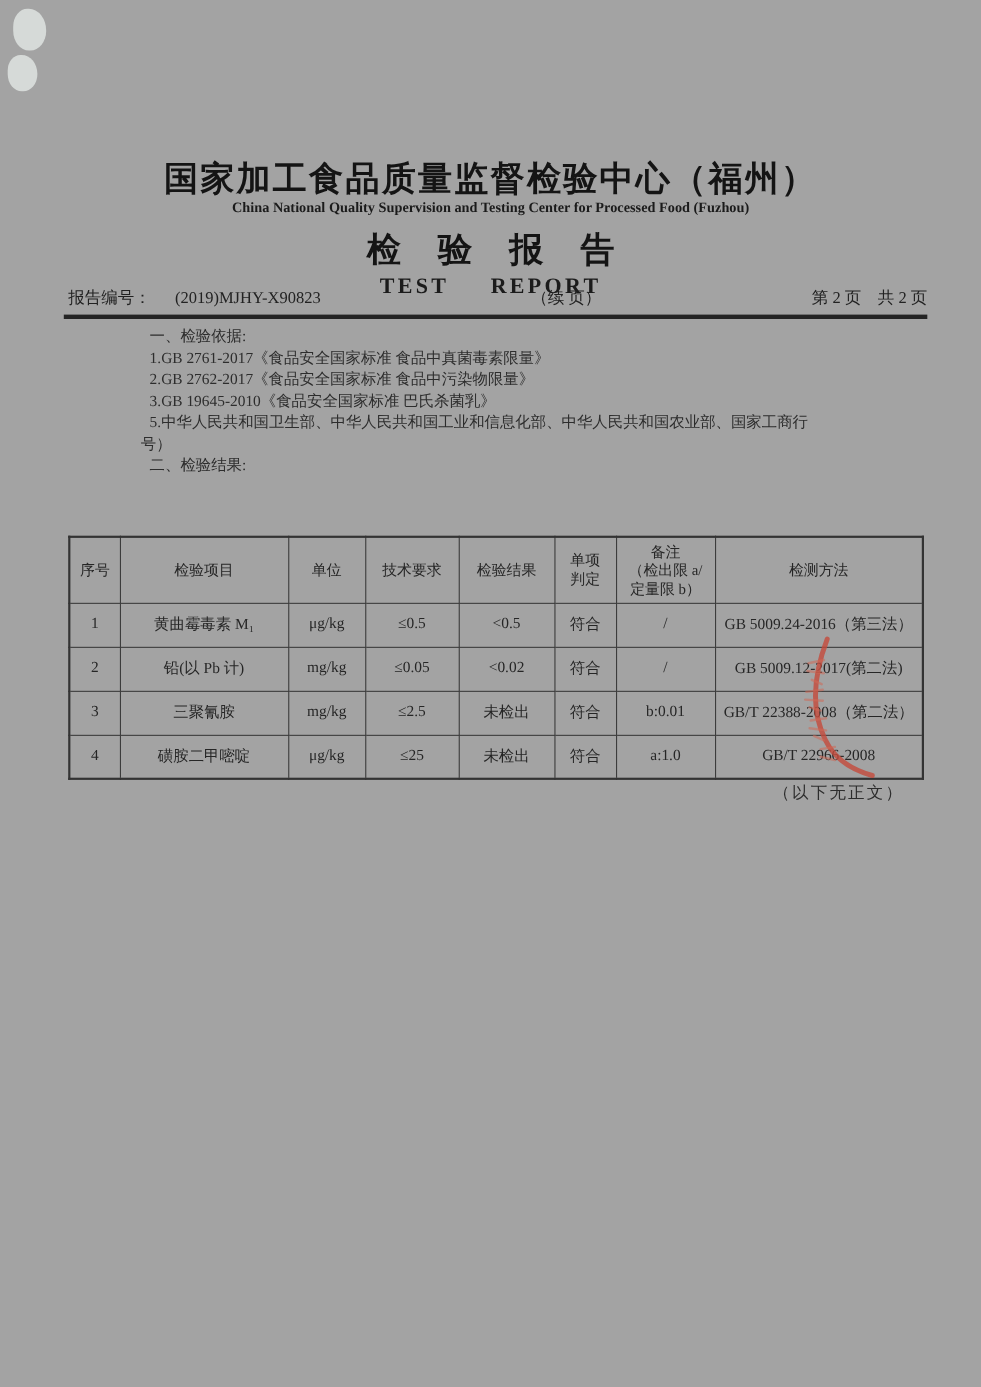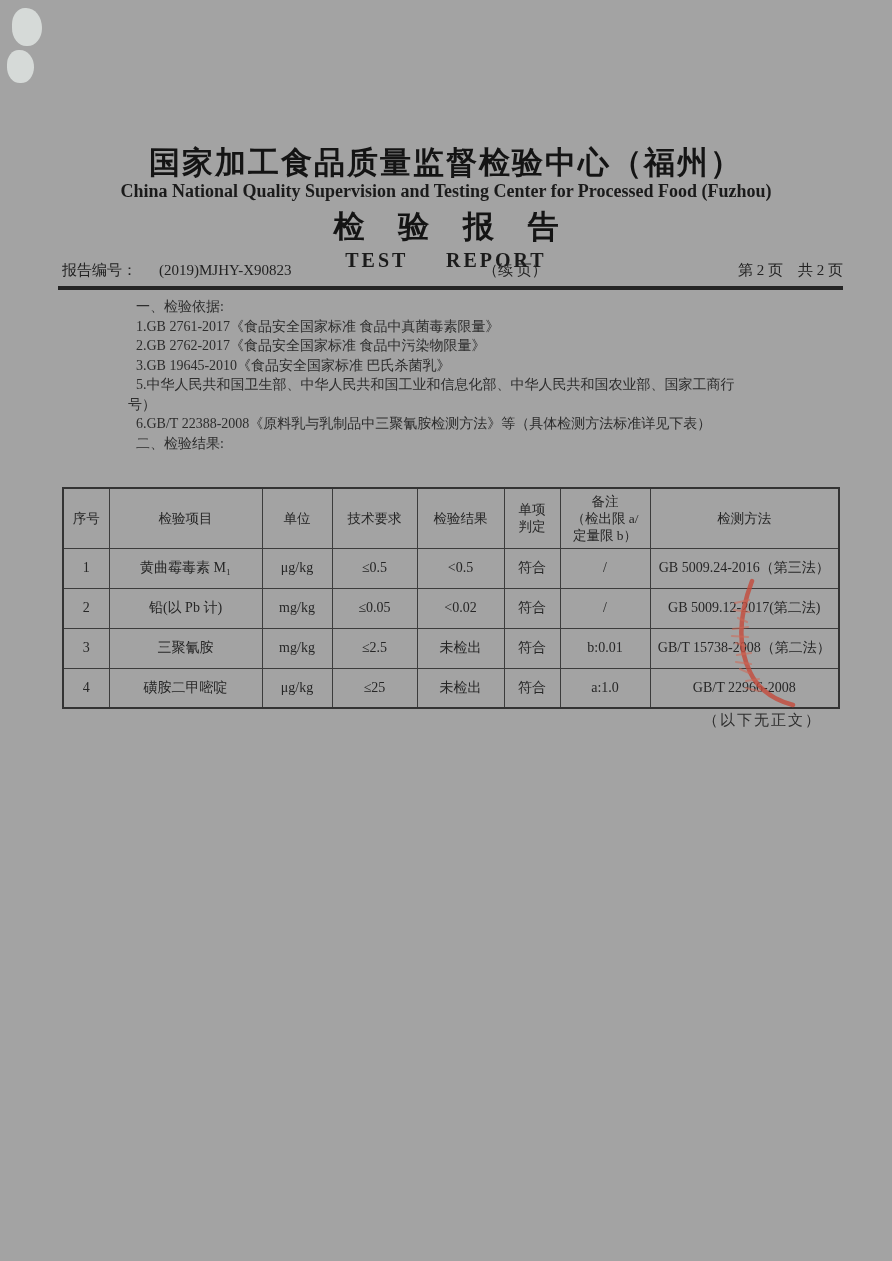--- a/index.html
+++ b/index.html
@@ -8,21 +8,21 @@
 
   
   .blob { position:absolute; border-radius:45% 55% 50% 50%; background:#e2e7e5; opacity:.8; }
   .blob.b1 { left:12px; top:8px;  width:30px; height:38px; }
   .blob.b2 { left:7px;  top:50px; width:27px; height:33px; }
 
   .abs { position:absolute; }
   .ctr { left:0; right:0; text-align:center; }
 
   .org-cn  { top:142px; font-size:31px; font-weight:bold; letter-spacing:2px; color:#141414; }
-  .org-en  { top:181px; font-size:18px; font-weight:bold; color:#1b1b1b; }
+  .org-en  { top:181px; font-size:13px; font-weight:bold; color:#1b1b1b; }
   .title-cn{ top:206px; font-size:31px; font-weight:bold; word-spacing:26px; color:#141414; }
   .title-en{ top:249px; font-size:20px; font-weight:bold; letter-spacing:3px; word-spacing:30px; color:#1b1b1b; }
 
   .meta { top:261px; left:62px; width:781px; display:flex; justify-content:space-between; align-items:baseline; font-size:15px; color:#222;text-align:center; }
   .meta .num { margin-left:22px; }
 
   .rule { top:286px; left:58px; width:785px; height:4px; background:#242424; }
 
   .basis { top:297px; left:136px; width:648px; font-size:14px; line-height:19.5px; color:#2d2d2d; }
   .basis .cont { margin-left:-8px; }
@@ -62,21 +62,20 @@
 
   <div class="abs rule"></div>
 
   <div class="abs basis">
     <div>一、检验依据:</div>
     <div>1.GB 2761-2017《食品安全国家标准 食品中真菌毒素限量》</div>
     <div>2.GB 2762-2017《食品安全国家标准 食品中污染物限量》</div>
     <div>3.GB 19645-2010《食品安全国家标准 巴氏杀菌乳》</div>
     <div>5.中华人民共和国卫生部、中华人民共和国工业和信息化部、中华人民共和国农业部、国家工商行</div>
     <div class="cont">号）</div>
-    <div>6.GB/T 22388-2008《原料乳与乳制品中三聚氰胺检测方法》等（具体检测方法标准详见下表）</div>
     <div>二、检验结果:</div>
   </div>
 
   <table class="results">
     <colgroup>
       <col style="width:46px">
         <col style="width:153px">
         <col style="width:70px">
         <col style="width:85px">
       <col style="width:87px">
@@ -121,21 +120,21 @@
         <td class="method">GB 5009.12-2017(第二法)</td>
       </tr>
       <tr>
         <td>3</td>
         <td class="item">三聚氰胺</td>
         <td>mg/kg</td>
         <td>≤2.5</td>
         <td>未检出</td>
         <td>符合</td>
         <td>b:0.01</td>
-        <td class="method">GB/T 15738-2008（第二法）</td>
+        <td class="method">GB/T 22388-2008（第二法）</td>
       </tr>
       <tr>
         <td>4</td>
         <td class="item">磺胺二甲嘧啶</td>
         <td>μg/kg</td>
         <td>≤25</td>
         <td>未检出</td>
         <td>符合</td>
         <td>a:1.0</td>
         <td class="method">GB/T 22966-2008</td>

